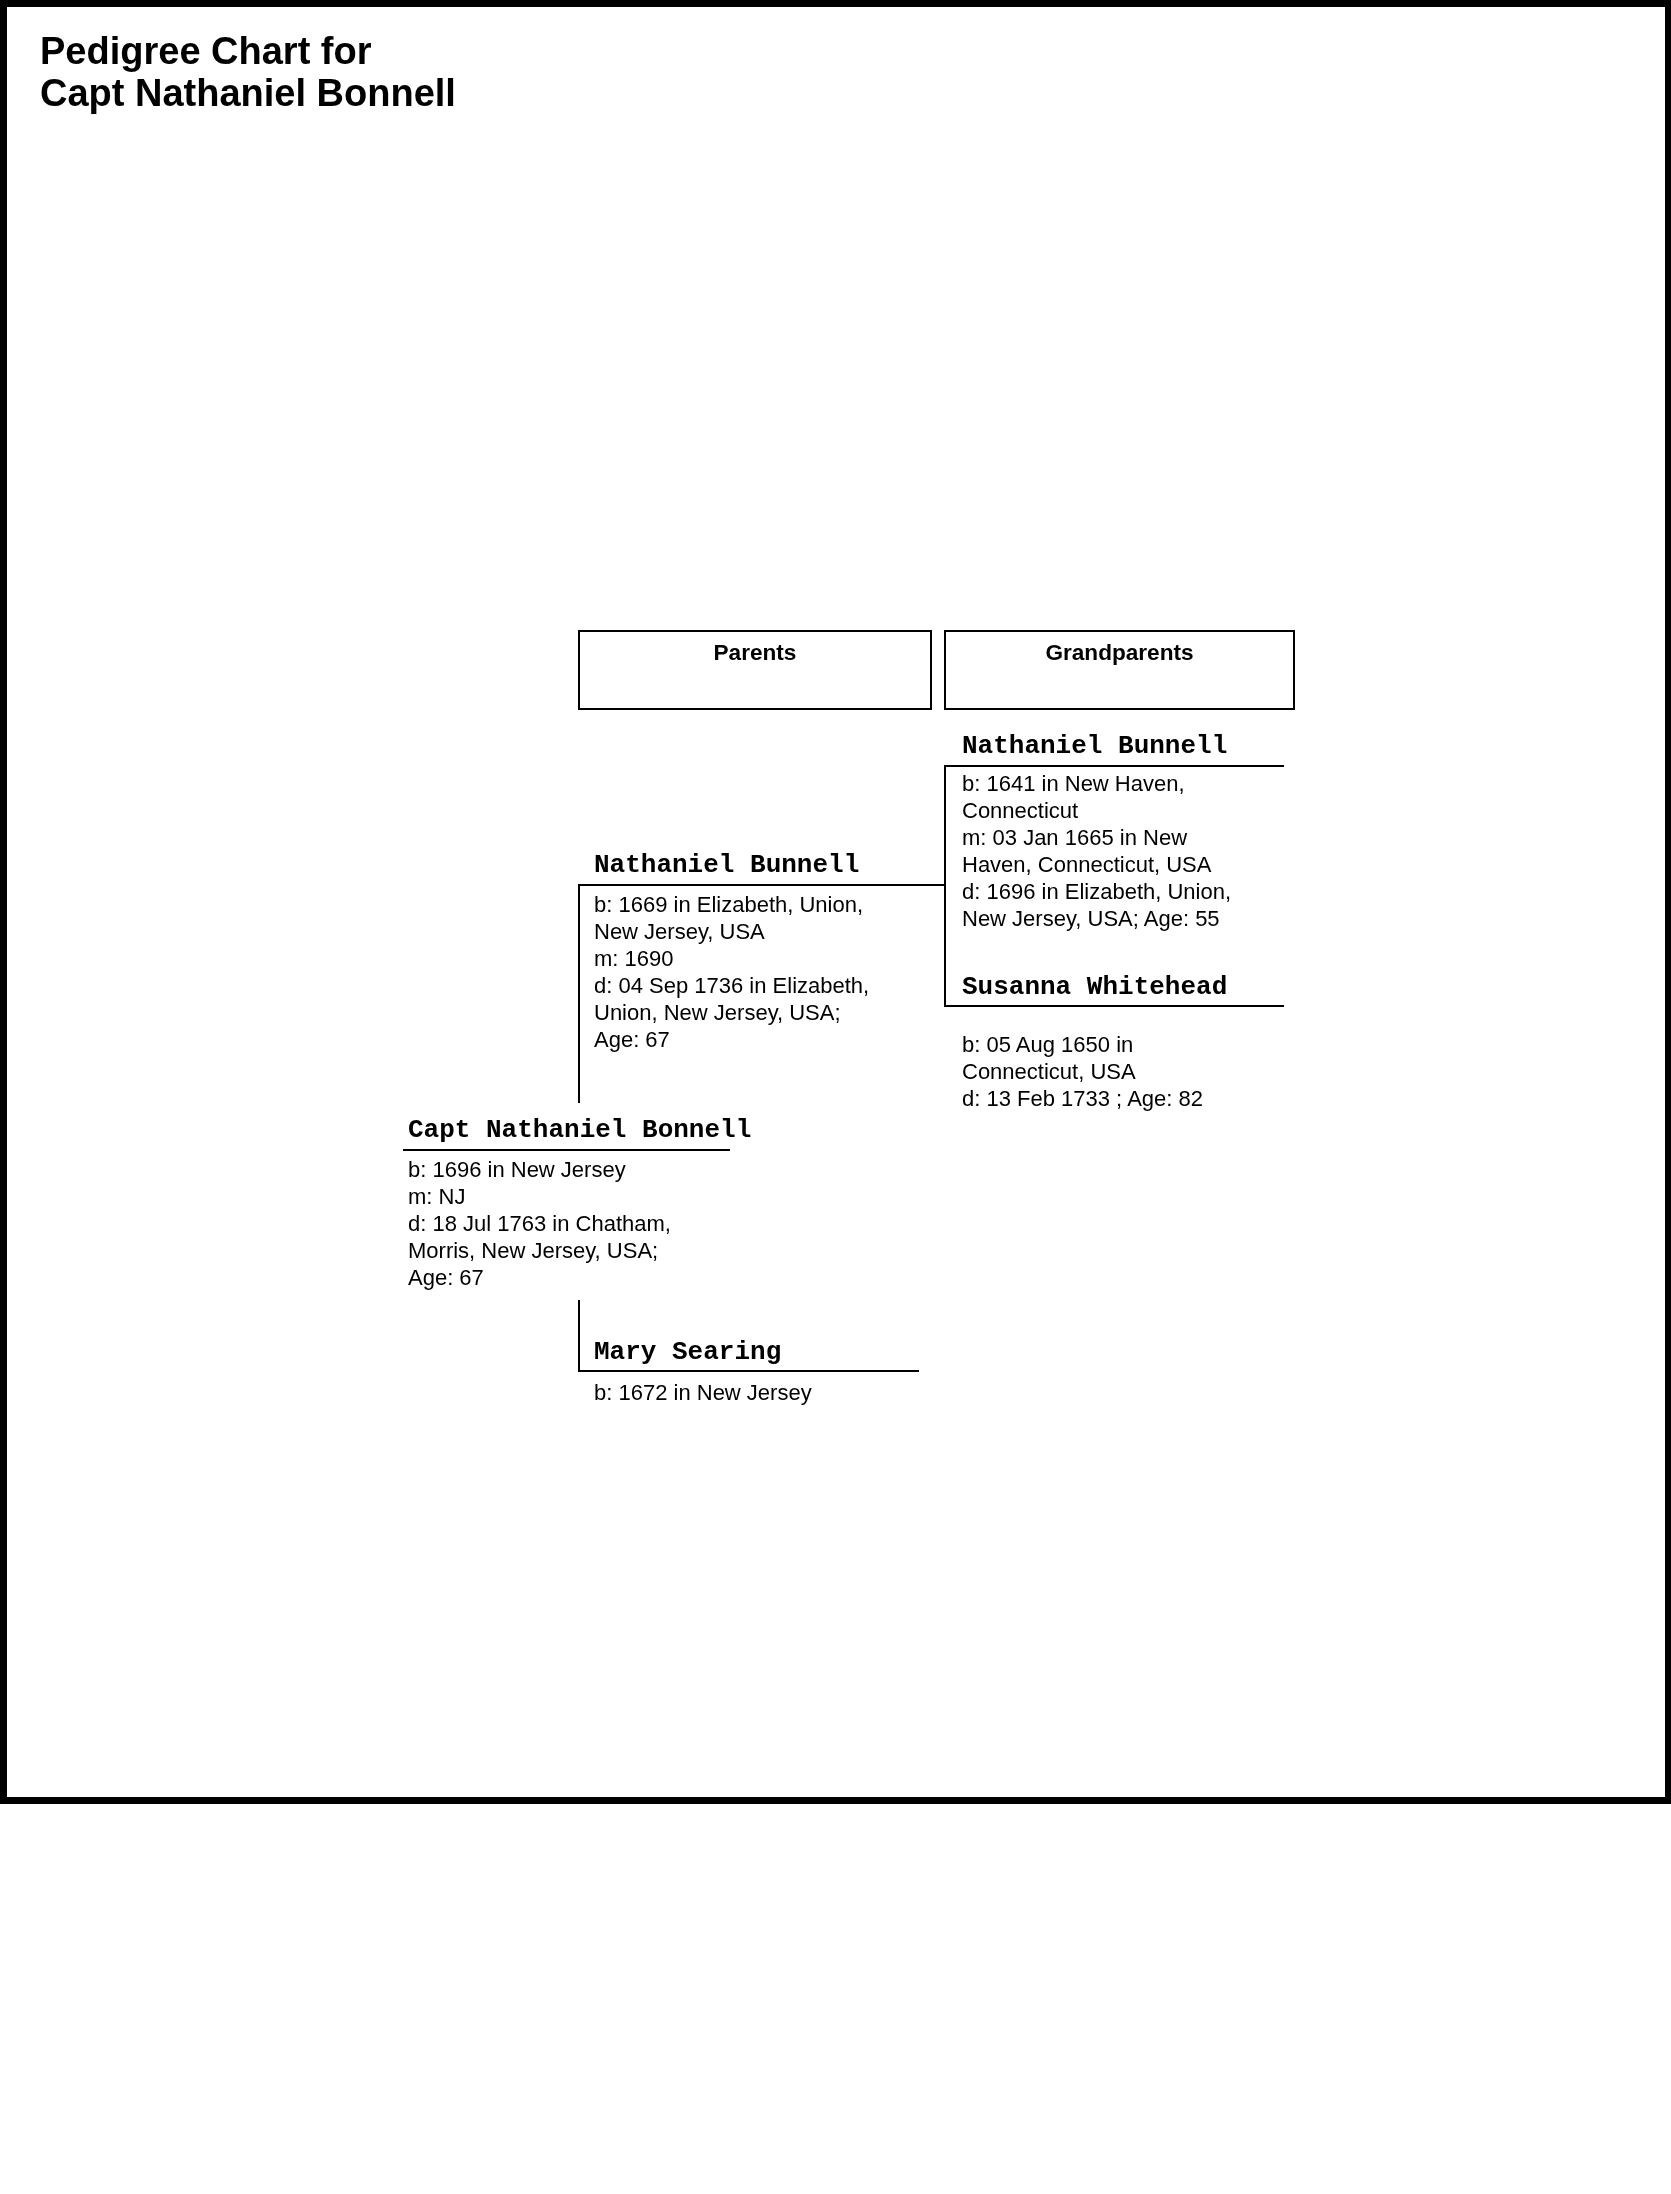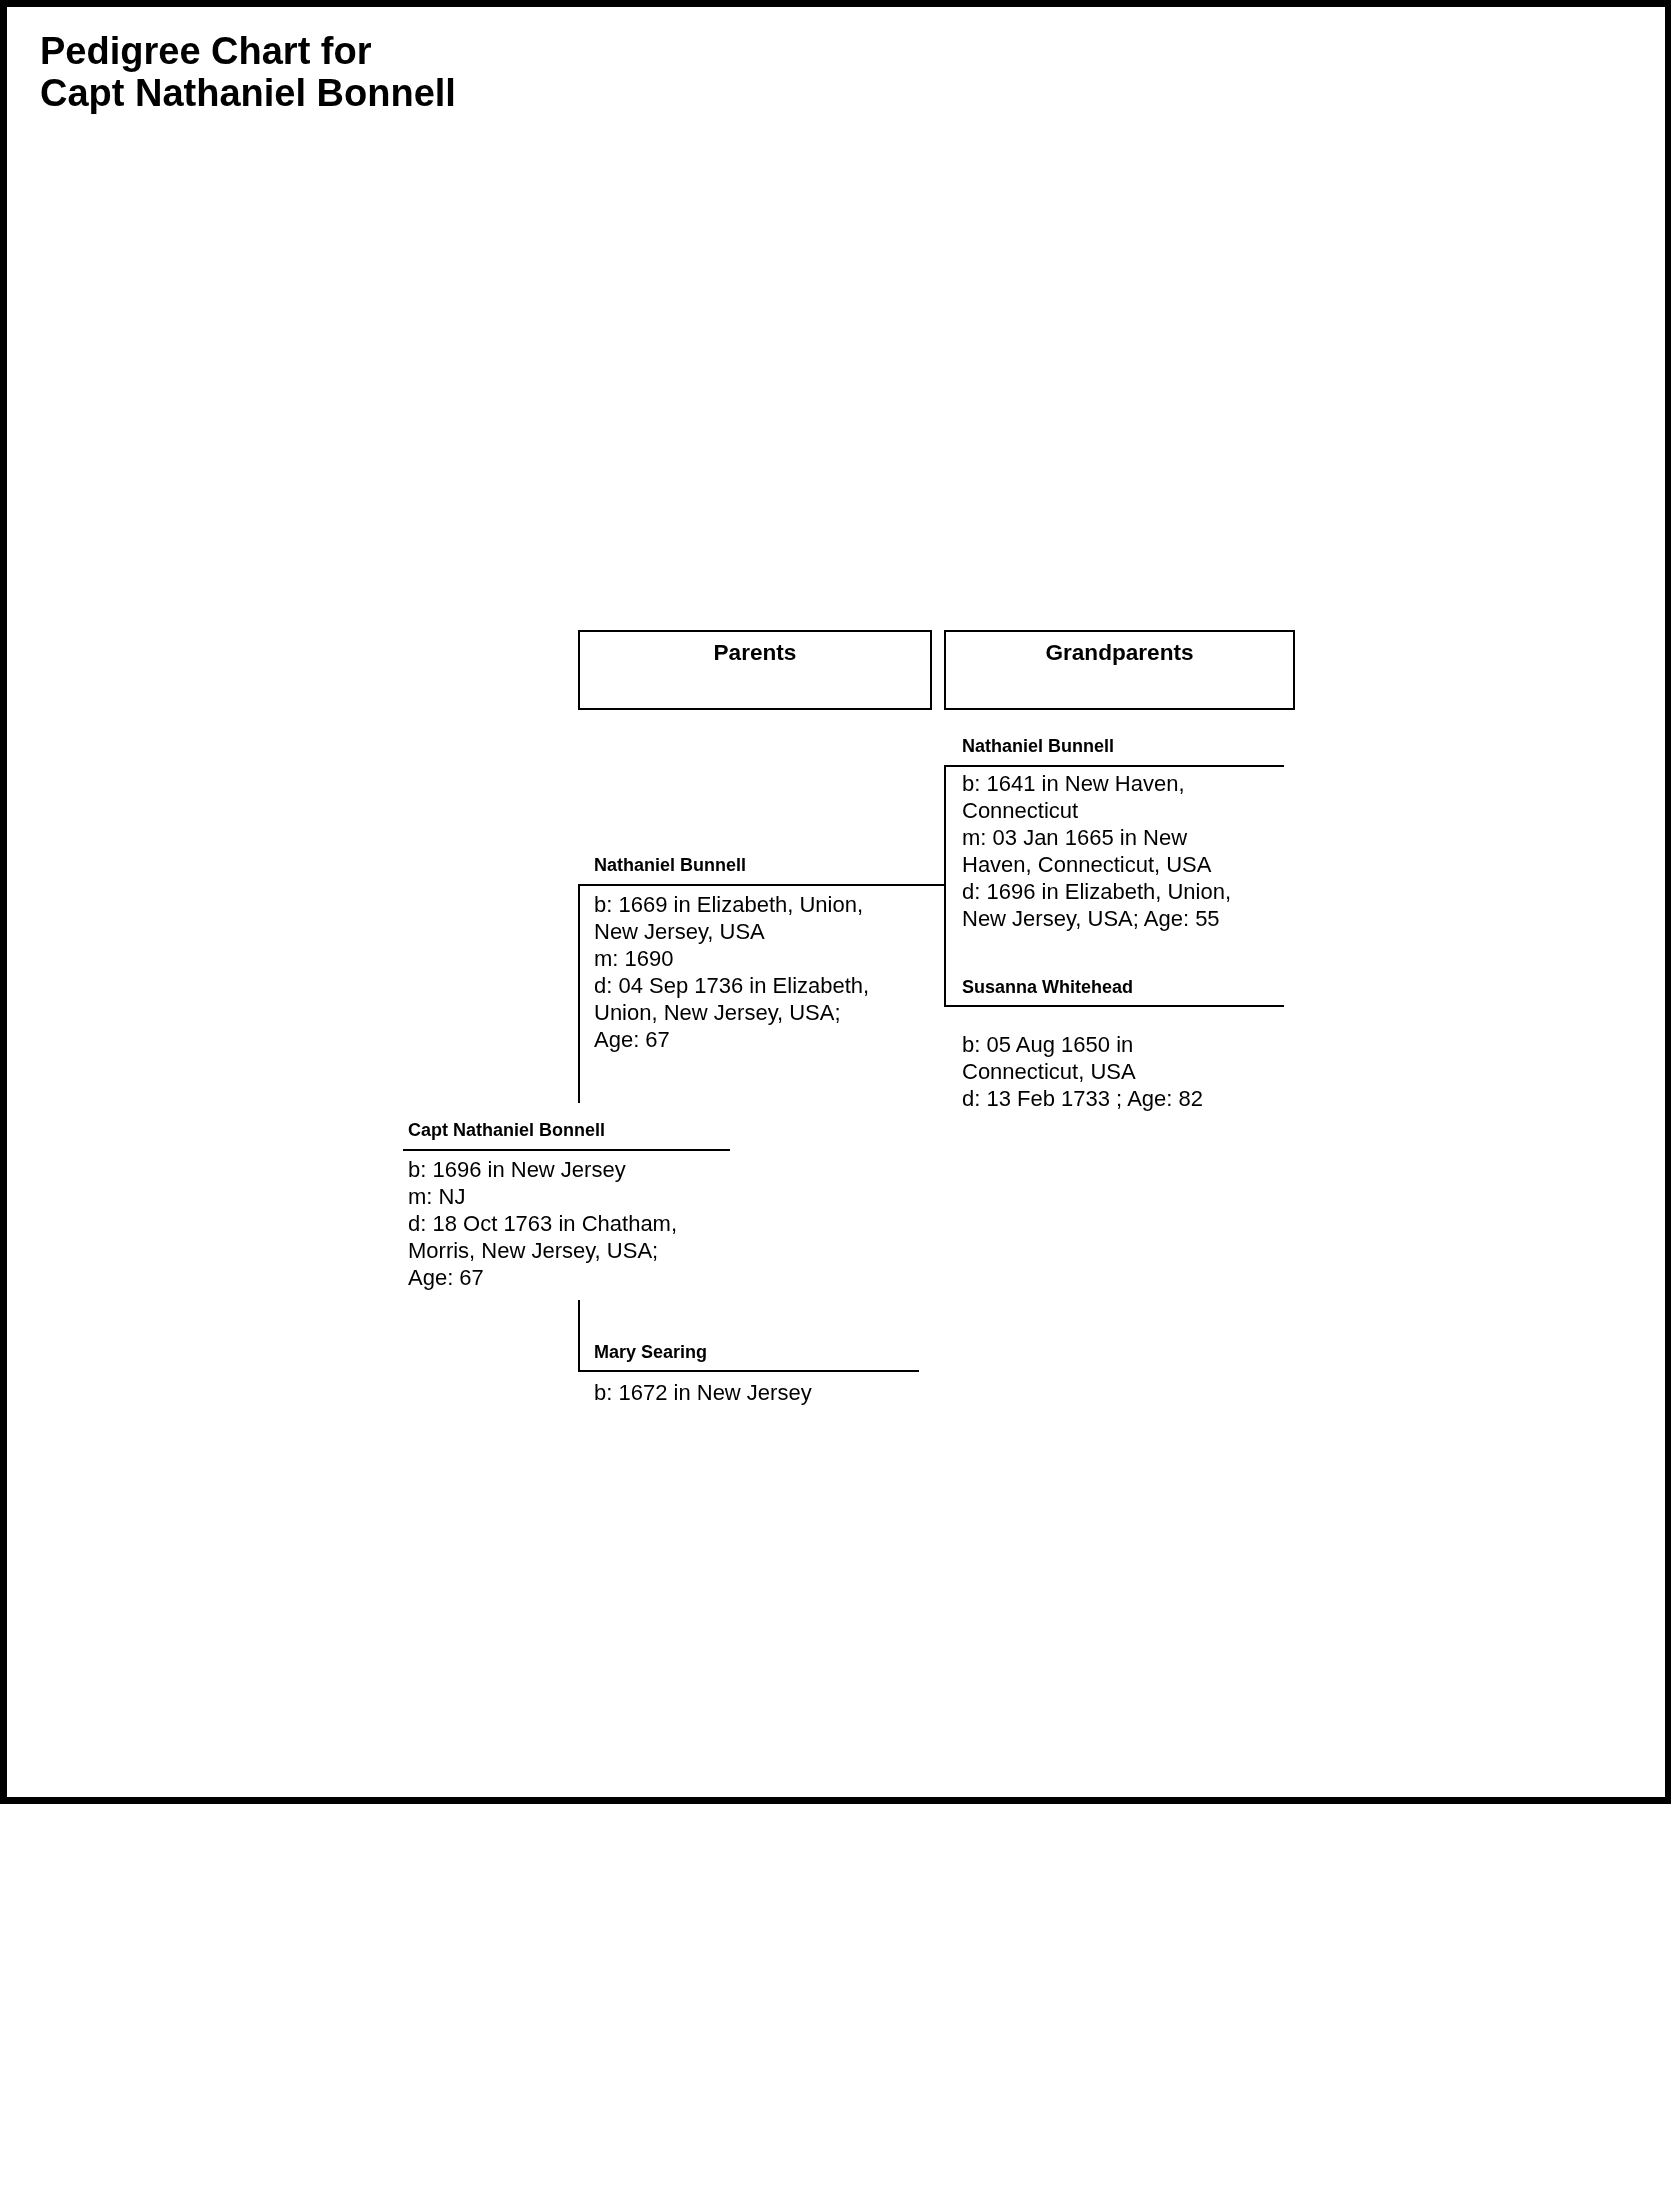--- a/index.html
+++ b/index.html
@@ -40,24 +40,25 @@
     text-align: center;
   }
   .hdr-label {
     margin-top: 7.5px;
     font-size: 22.6px;
     font-weight: bold;
     line-height: 25.5px;
   }
   .person-name {
     position: absolute;
-    font-size: 18px;
+    font-size: 26px;
     font-weight: bold;
     line-height: 27px;
     white-space: nowrap;
+    font-family: Liberation Mono, monospace;
   }
   .person-details {
     position: absolute;
     font-size: 22px;
     font-weight: normal;
     line-height: 27px;
     white-space: pre-line;
   }
   .h-line {
     position: absolute;
@@ -88,21 +89,21 @@
   </div>
 
   <div class="v-line" style="left:937px; top:759px; height:241px;"></div>
   <div class="v-line" style="left:571px; top:878px; height:218px;"></div>
   <div class="v-line" style="left:571px; top:1293px; height:72px;"></div>
 
   <div class="person-name" style="left:401px; top:1110px;">Capt Nathaniel Bonnell</div>
   <div class="h-line" style="left:396px; top:1142px; width:327px;"></div>
   <div class="person-details" style="left:401px; top:1149px;">b: 1696 in New Jersey
 m: NJ
-d: 18 Oct 1763 in Chatham,
+d: 18 Jul 1763 in Chatham,
 Morris, New Jersey, USA;
 Age: 67</div>
 
   <div class="person-name" style="left:587px; top:845px;">Nathaniel Bunnell</div>
   <div class="h-line" style="left:571px; top:877px; width:366px;"></div>
   <div class="person-details" style="left:587px; top:884px;">b: 1669 in Elizabeth, Union,
 New Jersey, USA
 m: 1690
 d: 04 Sep 1736 in Elizabeth,
 Union, New Jersey, USA;

